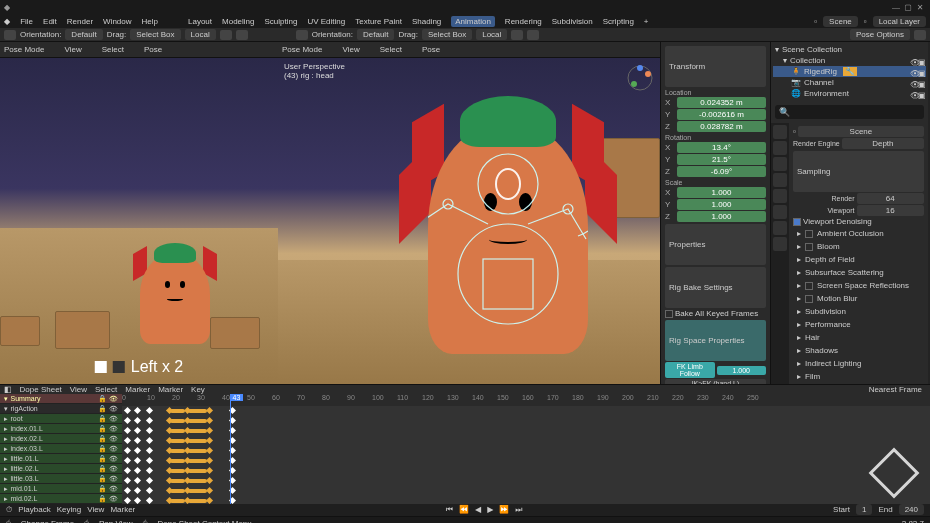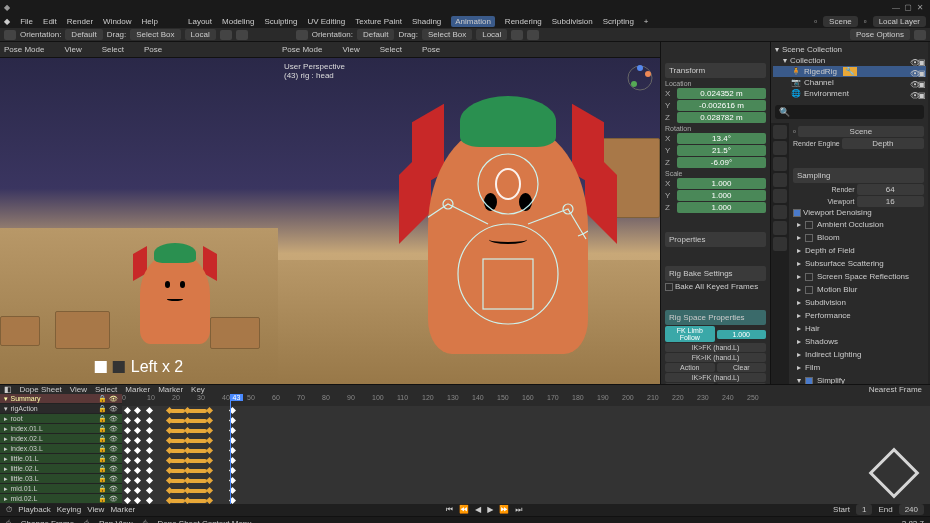--- a/index.html
+++ b/index.html
@@ -31,21 +31,21 @@
 .char .hairL { left: -10%; transform: skewY(-30deg); }
 .char .hairR { right: -10%; transform: skewY(30deg); }
 .char .eye { position: absolute; top: 30%; width: 8%; height: 8%; background: #000; border-radius: 50%; }
 .char .eyeL { left: 35%; } .char .eyeR { left: 57%; }
 .char .mouth { position: absolute; top: 48%; left: 38%; width: 24%; height: 4%; border-bottom: 2px solid #000; border-radius: 50%; }
 .lefttext { position: absolute; bottom: 8px; left: 50%; transform: translateX(-50%); color: #fff; font-size: 16px; display: flex; gap: 6px; align-items: center; }
 .lefttext .sw { width: 12px; height: 12px; }
 .vplabel { position: absolute; top: 4px; left: 6px; font-size: 8px; color: #ddd; }
 .gizmo { position: absolute; top: 6px; right: 6px; width: 28px; height: 28px; }
 .panel { padding: 2px 4px; font-size: 8px; }
-.panel .hdr { background: #3a3a3a; padding: 3px 4px; margin-top: 19px; border-radius: 2px; font-size: 8px; }
+.panel .hdr { background: #3a3a3a; padding: 16px 4px; margin-top: 2px; border-radius: 2px; font-size: 8px; }
 .panel .row { display: flex; gap: 2px; margin: 1px 0; align-items: center; }
 .panel .fld { flex: 1; background: #3a3a3a; padding: 1px 3px; border-radius: 2px; text-align: center; }
 .panel .fldg { flex: 1; background: #4a8858; padding: 1px 3px; border-radius: 2px; text-align: center; color: #fff; }
 .panel .fldc { flex: 1; background: #3aa8a8; padding: 1px 3px; border-radius: 2px; text-align: center; color: #fff; font-size: 7px; }
 .panel .lbl { color: #aaa; width: 10px; }
 .btn { background: #3a3a3a; padding: 1px 4px; border-radius: 2px; text-align: center; font-size: 7px; flex: 1; }
 .outliner { padding: 2px; font-size: 8px; }
 .outliner .oi { padding: 1px 2px; display: flex; align-items: center; gap: 3px; }
 .outliner .oi.sel { background: #3a5a8a; }
 .outliner .dots { margin-left: auto; display: flex; gap: 2px; }

